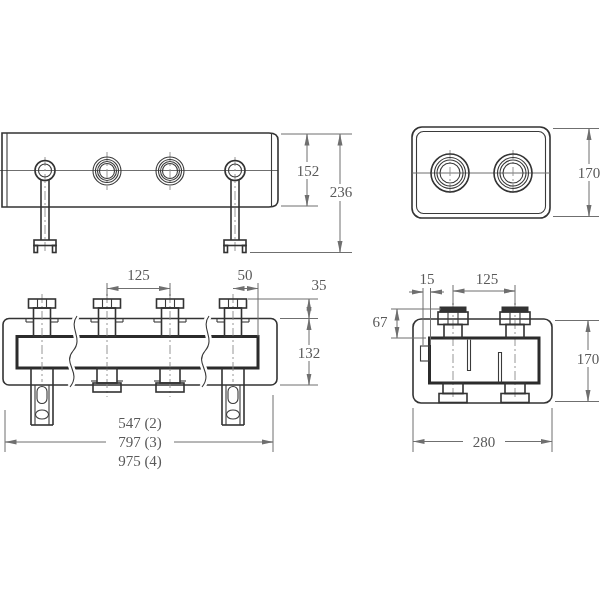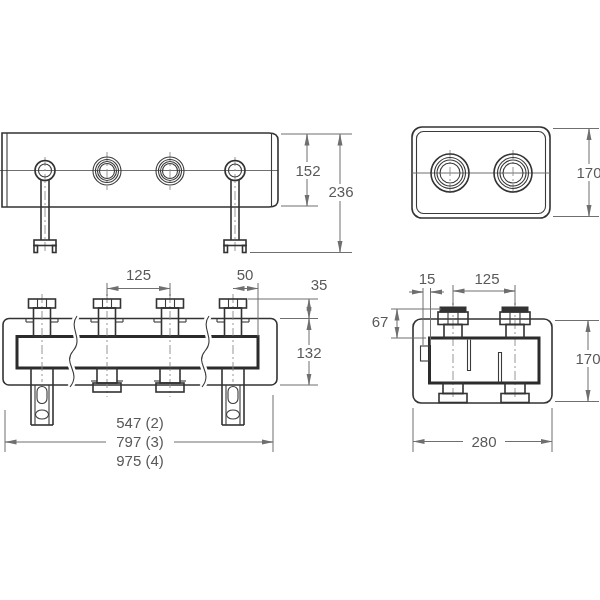--- a/index.html
+++ b/index.html
@@ -1,17 +1,17 @@
 <!DOCTYPE html>
 <html><head>
 <meta charset="utf-8">
 <style>
   html,body{margin:0;padding:0;background:#ffffff;}
   .stage{position:relative;width:600px;height:600px;background:#fff;overflow:hidden;
-         font-family:Liberation Sans, sans-serif;}
+         font-family:Liberation Serif, serif;}
   
   .ol{fill:none;stroke:#333333;stroke-width:1.6;}
   .ol2{fill:none;stroke:#3a3a3a;stroke-width:1.1;}
   .thick{fill:none;stroke:#2b2b2b;stroke-width:3;}
   
   .dim{fill:none;stroke:#6f6f6f;stroke-width:1;}
   .cl{fill:none;stroke:#8a8a8a;stroke-width:0.9;stroke-dasharray:9 3 2 3;}
   .halo{fill:none;stroke:#ffffff;stroke-width:6;}
   .wf{fill:#ffffff;stroke:none;}
   .cap{fill:#333333;stroke:#333333;stroke-width:1;}

